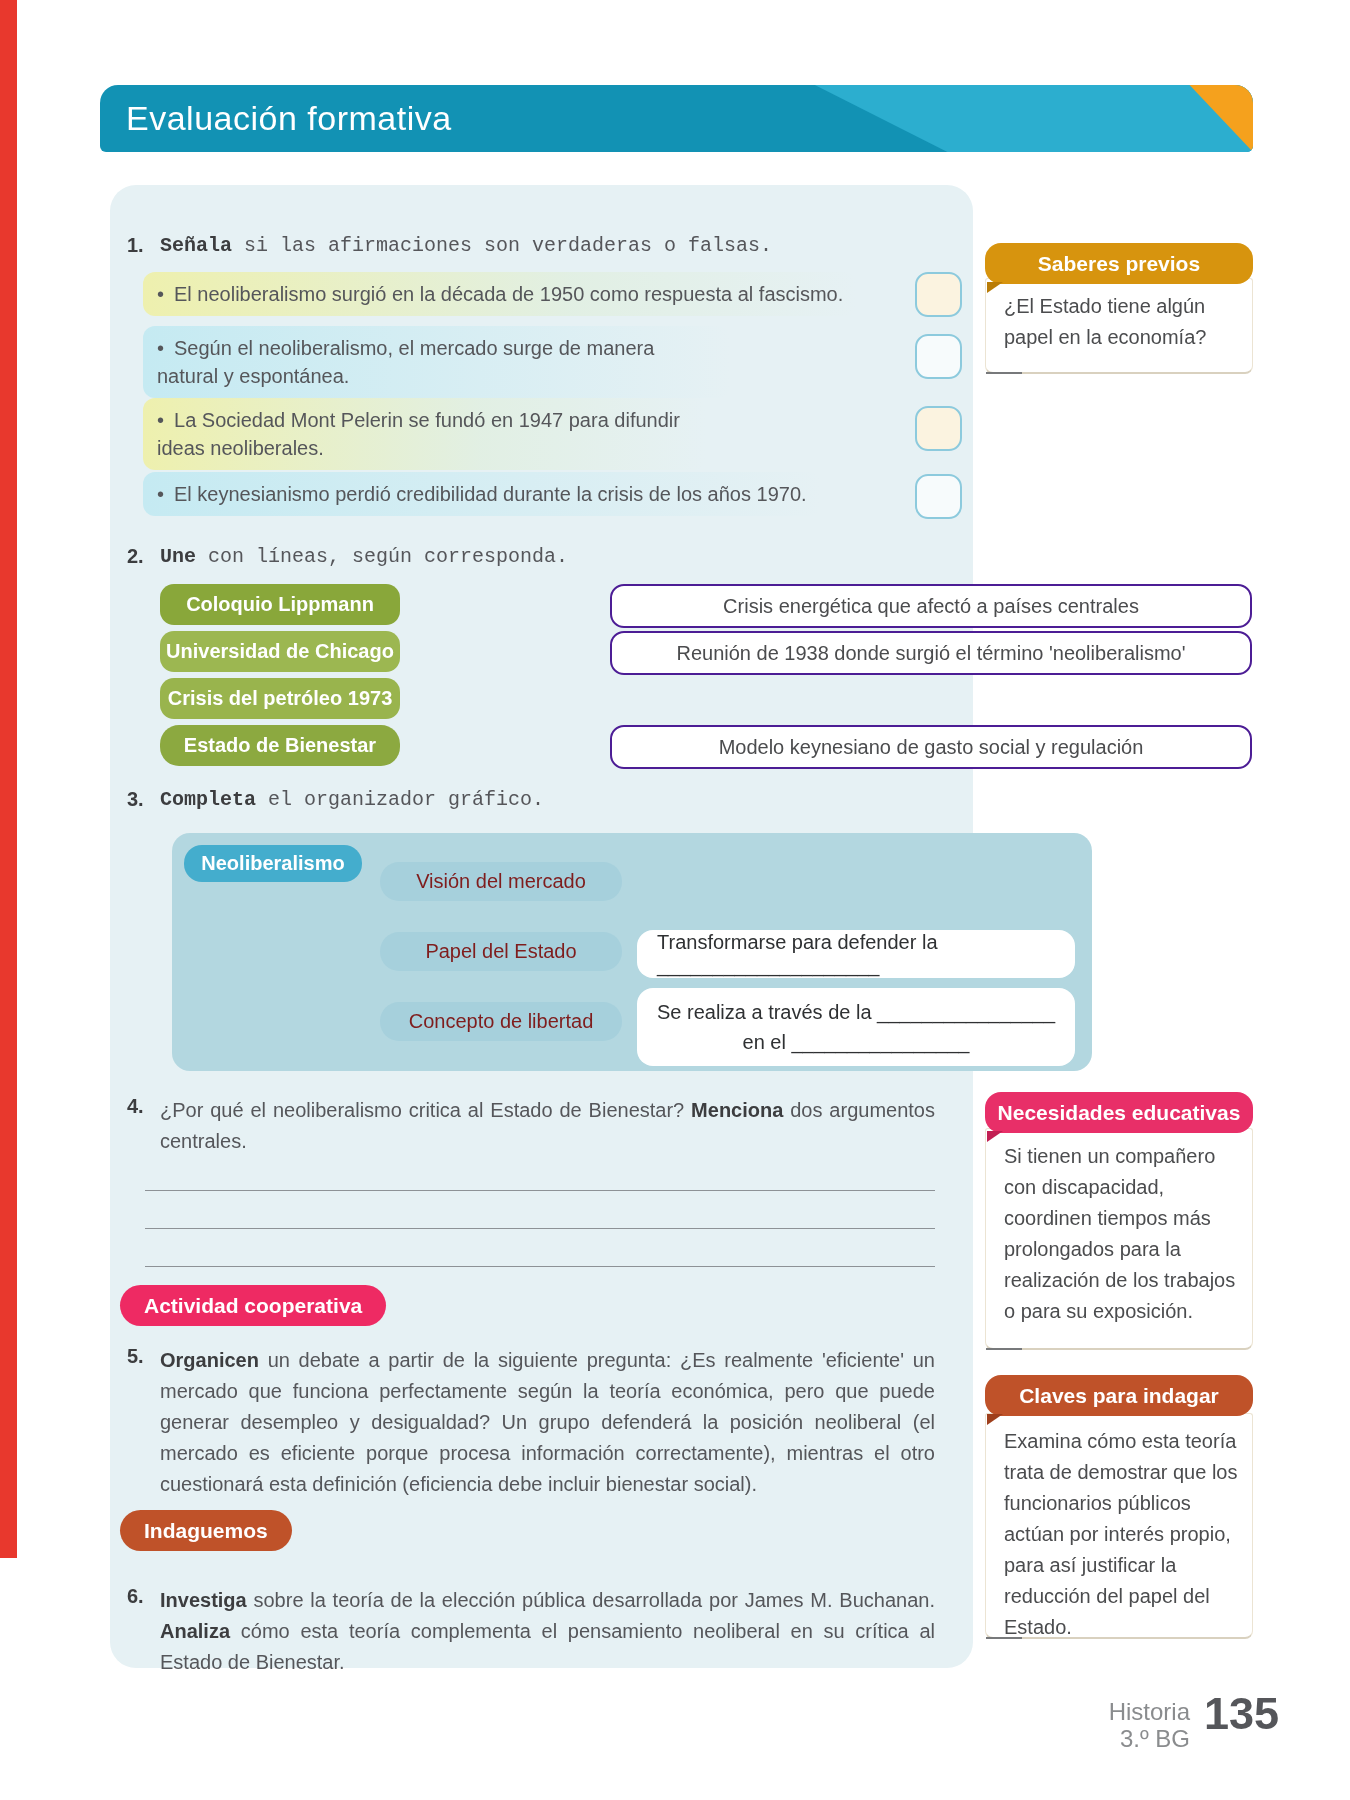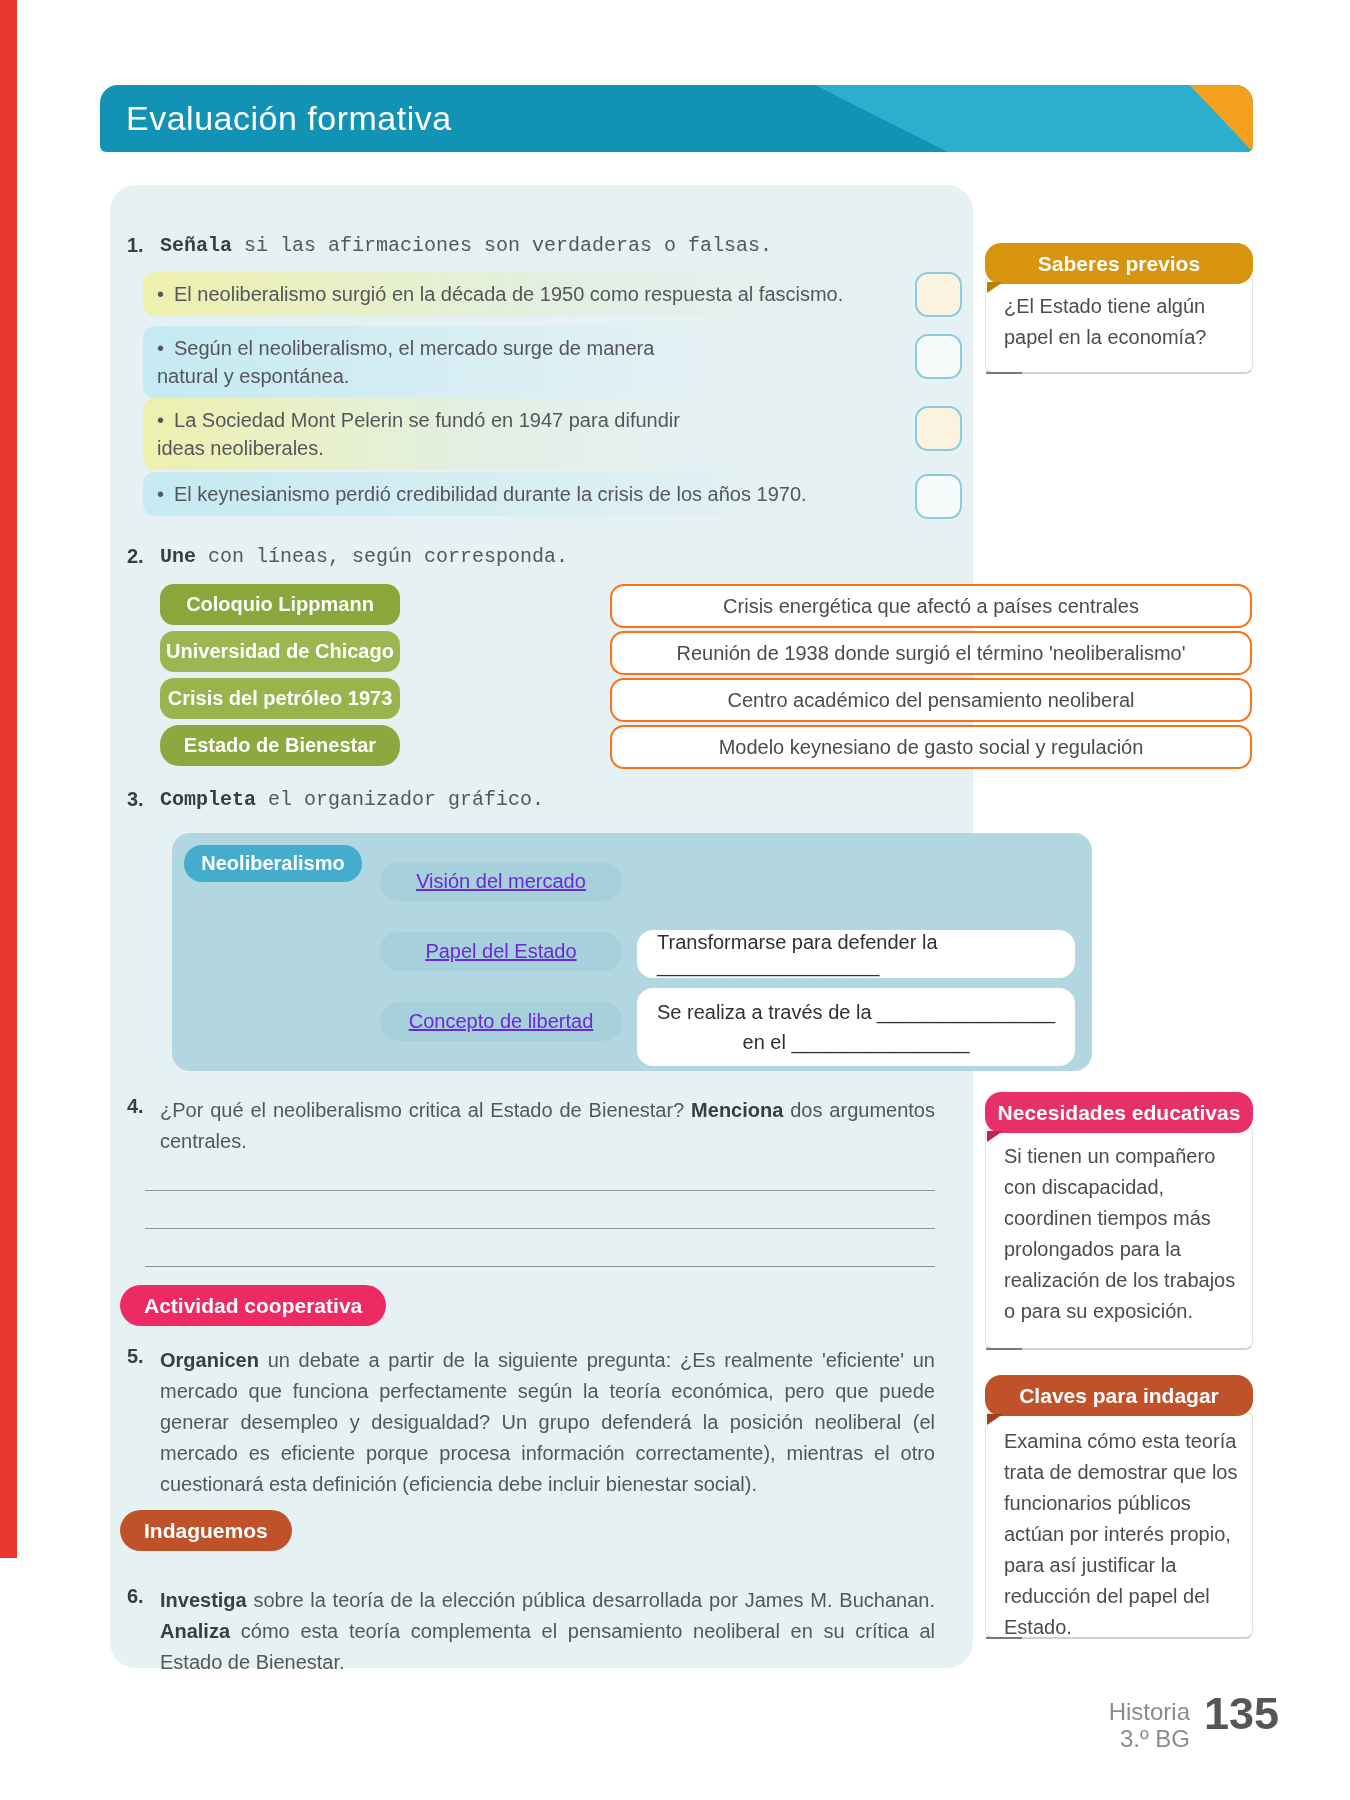--- a/index.html
+++ b/index.html
@@ -39,31 +39,31 @@
   .nowrap{white-space:nowrap;}
 
   .cbx{position:absolute;left:915px;width:47px;height:45px;border:2px solid #8ccadd;
        border-radius:13px;box-sizing:border-box;}
   .cbx.cream{background:#fbf3e0;} .cbx.paper{background:#f7fbfc;}
 
   
   .gpill{position:absolute;left:160px;width:240px;height:41px;border-radius:14px;color:#fff;
          font-weight:bold;font-size:20px;display:flex;align-items:center;justify-content:center;}
   .g1{background:#89a73a;} .g2{background:#9cb751;} .g3{background:#99b44d;} .g4{background:#8ca940;}
-  .mbox{position:absolute;left:610px;width:642px;height:44px;background:#fff;border:2px solid #f97316;
+  .mbox{position:absolute;left:610px;width:642px;height:44px;background:#fff;border:2px solid #4c1d95;
         border-radius:14px;box-sizing:border-box;display:flex;align-items:center;justify-content:center;
         font-size:20px;color:#4b4c4e;}
 
   
   .org{position:absolute;left:172px;top:833px;width:920px;height:238px;background:#b3d7e0;border-radius:18px;}
   .root-pill{position:absolute;left:184px;top:845px;width:178px;height:37px;background:#44adcd;
         border-radius:18px;color:#fff;font-weight:bold;font-size:20px;
         display:flex;align-items:center;justify-content:center;}
   .lab-pill{position:absolute;left:380px;width:242px;height:39px;background:#a6d0dc;border-radius:19px;
-        color:#6d28d9;font-size:20px;display:flex;align-items:center;justify-content:center;text-decoration:underline;}
+        color:#7f1d1d;font-size:20px;display:flex;align-items:center;justify-content:center;}
   .wbox{position:absolute;left:637px;width:438px;background:#fff;border-radius:16px;font-size:20px;
         color:#2f3133;box-sizing:border-box;}
   .wbox .cline{text-align:center;line-height:30px;}
 
   
   .para{position:absolute;left:160px;width:775px;font-size:20px;line-height:31px;
         text-align:justify;color:#55565a;}
   .ans-line{position:absolute;left:145px;width:790px;height:0;border-top:1.5px solid #8d9296;}
 
   .badge{position:absolute;left:120px;height:41px;border-radius:21px;color:#fff;font-weight:bold;
@@ -134,21 +134,20 @@
     <b>Une</b><span> con líneas, según corresponda.</span>
   </div>
 
   <div class="gpill g1" style="top:584px;">Coloquio Lippmann</div>
   <div class="gpill g2" style="top:631px;">Universidad de Chicago</div>
   <div class="gpill g3" style="top:678px;">Crisis del petróleo 1973</div>
   <div class="gpill g4" style="top:725px;border-radius:19px;">Estado de Bienestar</div>
 
   <div class="mbox" style="top:584px;">Crisis energética que afectó a países centrales</div>
   <div class="mbox" style="top:631px;">Reunión de 1938 donde surgió el término 'neoliberalismo'</div>
-  <div class="mbox" style="top:678px;">Centro académico del pensamiento neoliberal</div>
   <div class="mbox" style="top:725px;">Modelo keynesiano de gasto social y regulación</div>
 
   <div class="ex-num" style="left:127px;top:788px;">3.</div>
   <div class="ex-prompt" style="left:160px;top:788px;">
     <b>Completa</b><span> el organizador gráfico.</span>
   </div>
 
   <div class="org"></div>
   <div class="root-pill">Neoliberalismo</div>
 

